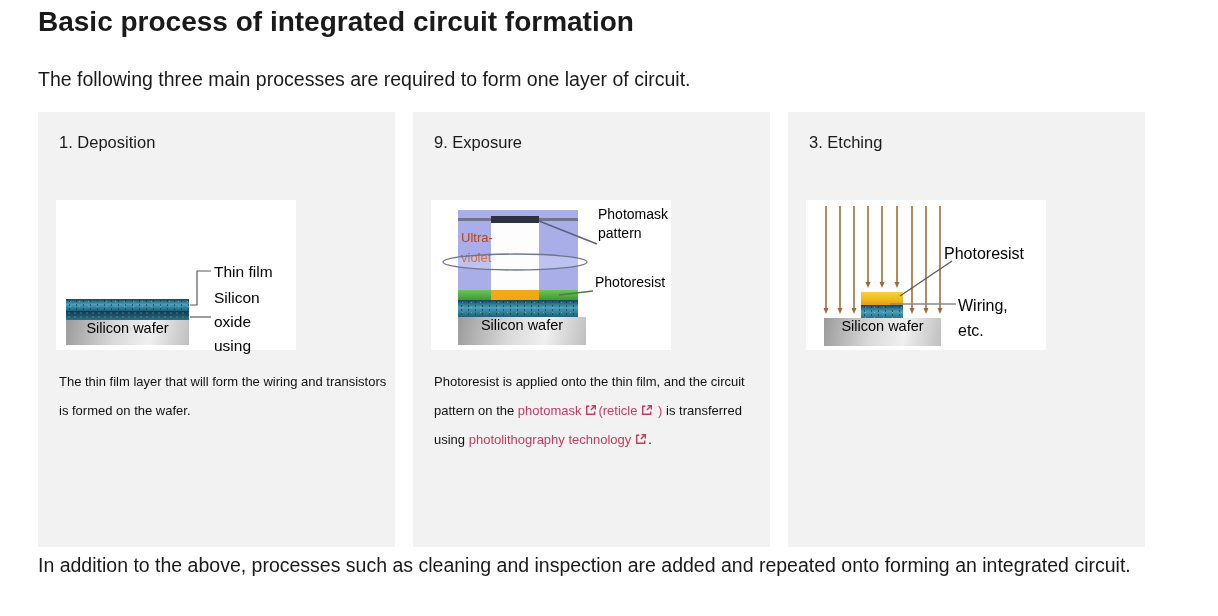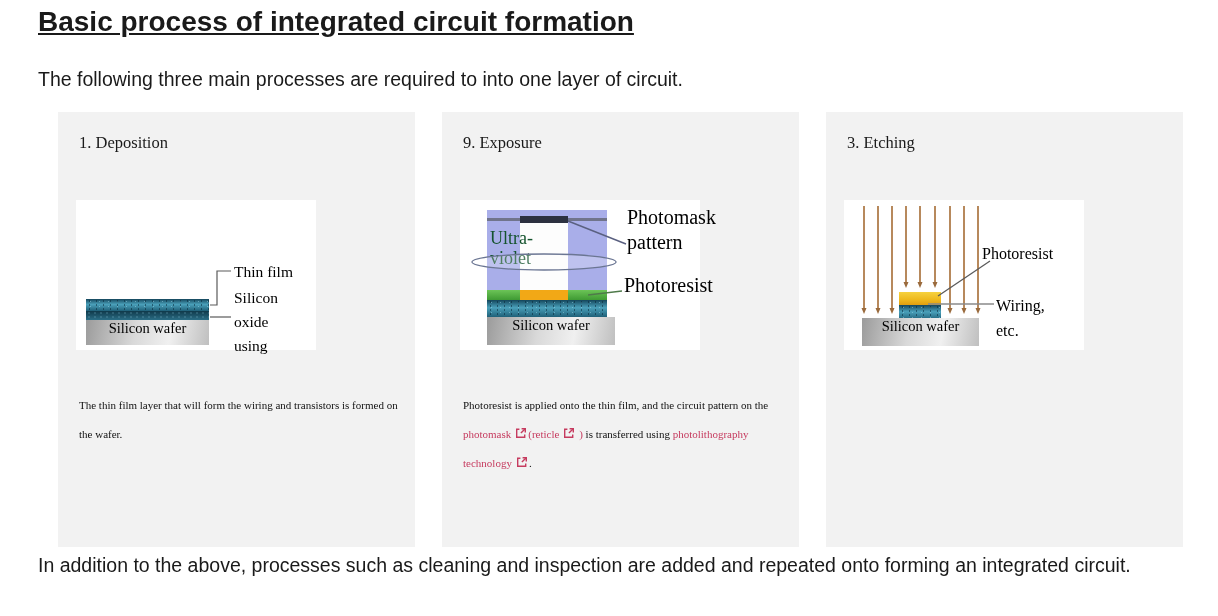--- a/index.html
+++ b/index.html
@@ -4,27 +4,27 @@
 <style>
   :root{
     --link:#c63b5f; --panel-bg:#f2f2f2; --uv:#a9aee9; --green:#58b746;
     --orange:#f2a816; --yellow:#eeb81d; --tan:#b7895c; --ink:#1a1a1a;
   }
   *{box-sizing:border-box; margin:0; padding:0;}
   body{
     width:1218px; height:616px; background:#fff; overflow:hidden; position:relative;
     font-family:"Liberation Sans", sans-serif; color:var(--ink);
   }
-  .page-title{position:absolute; left:38px; top:6px; font-size:28px; font-weight:bold;text-decoration:underline;}
+  .page-title{position:absolute; left:38px; top:6px; font-size:28px; font-weight:bold;}
   .intro{position:absolute; left:38px; top:68px; font-size:19.5px;}
-  .panels{position:absolute; left:58px; top:112px; display:flex; gap:27px;font-family:Liberation Serif, serif;}
+  .panels{position:absolute; left:38px; top:112px; display:flex; gap:18px;}
   .panel{position:relative; width:357px; height:435px; background:var(--panel-bg);}
   .panel-heading{position:absolute; left:21px; top:21px; font-size:16.5px;}
   .imgbox{position:absolute; left:18px; top:88px; width:240px; height:150px; background:#fff;}
-  .desc{position:absolute; left:21px; top:255px; width:330px; font-size:11px; line-height:29px; color:#111;margin-top:24px;}
+  .desc{position:absolute; left:21px; top:255px; width:330px; font-size:13px; line-height:29px; color:#111;}
   .footer{position:absolute; left:38px; top:551px; width:1125px; font-size:19.5px; line-height:29px;}
 
   
   .abs{position:absolute;}
   .wafer{
     background:linear-gradient(100deg,#9b9b9b,#d9d9d9 40%,#f0f0f0 68%,#bfbfbf);
     display:flex; align-items:flex-start; justify-content:center;
     font-size:14.5px; color:#000;
   }
   .teal{
@@ -41,43 +41,43 @@
     background-size:6px 4px, 100% 100%;
   }
   .dlabel{position:absolute; font-size:15.5px; color:#000; line-height:24px;}
   .overlay{position:absolute; left:0; top:0; width:100%; height:100%; pointer-events:none;}
 
   
   .uv-rect{left:27px; top:10px; width:120px; height:82px; background:var(--uv);}
   .glassline{left:27px; top:18px; width:120px; height:3px; background:#70748c;}
   .maskbar{left:60px; top:16px; width:48px; height:7px; background:#2d3140;}
   .beam{left:60px; top:23px; width:48px; height:67px; background:#fdfdfd;}
-  .uv-text{left:30px; top:28px; width:48px; color:#14532d; font-size:18px; line-height:20px;}
+  .uv-text{left:30px; top:28px; width:48px; color:#c2410c; font-size:13px; line-height:20px;}
   .green-layer{left:27px; top:90px; width:120px; height:10px; background:linear-gradient(180deg,#6cc457,#3f9a33);}
   .orange-layer{left:60px; top:90px; width:48px; height:10px; background:var(--orange);}
   .p2-teal{left:27px; top:100px; width:120px; height:17px;}
   .p2-wafer{left:27px; top:117px; width:128px; height:28px;}
-  .p2-label{font-size:20px; line-height:25px;}
+  .p2-label{font-size:14px; line-height:19px;}
 
   
   .p3-yellow{left:55px; top:92px; width:42px; height:13px; background:linear-gradient(180deg,#f6d23f,var(--yellow) 60%,#e09e10);}
   .p3-teal{left:55px; top:105px; width:42px; height:15px;}
   .p3-wafer{left:18px; top:118px; width:117px; height:28px;}
   .p3-label{font-size:16px; line-height:25px;}
 
   .link{color:var(--link); cursor:pointer;}
   .accent{color:var(--link);}
   .ext{display:inline-block; margin:0 1px 0 4px; color:var(--link);}
   .ext svg{vertical-align:-1px;}
 </style>
 </head>
 <body>
 
 <h1 class="page-title">Basic process of integrated circuit formation</h1>
-<p class="intro">The following three main processes are required to into one layer of circuit.</p>
+<p class="intro">The following three main processes are required to form one layer of circuit.</p>
 
 <div class="panels">
 
   <section class="panel">
     <div class="panel-heading">1. Deposition</div>
     <div class="imgbox">
       <div class="abs teal" style="left:10px; top:99px; width:123px; height:12px;"></div>
       <div class="abs oxide" style="left:10px; top:111px; width:123px; height:9px;"></div>
       <div class="abs wafer" style="left:10px; top:120px; width:123px; height:25px;">
         <span>Silicon wafer</span>

